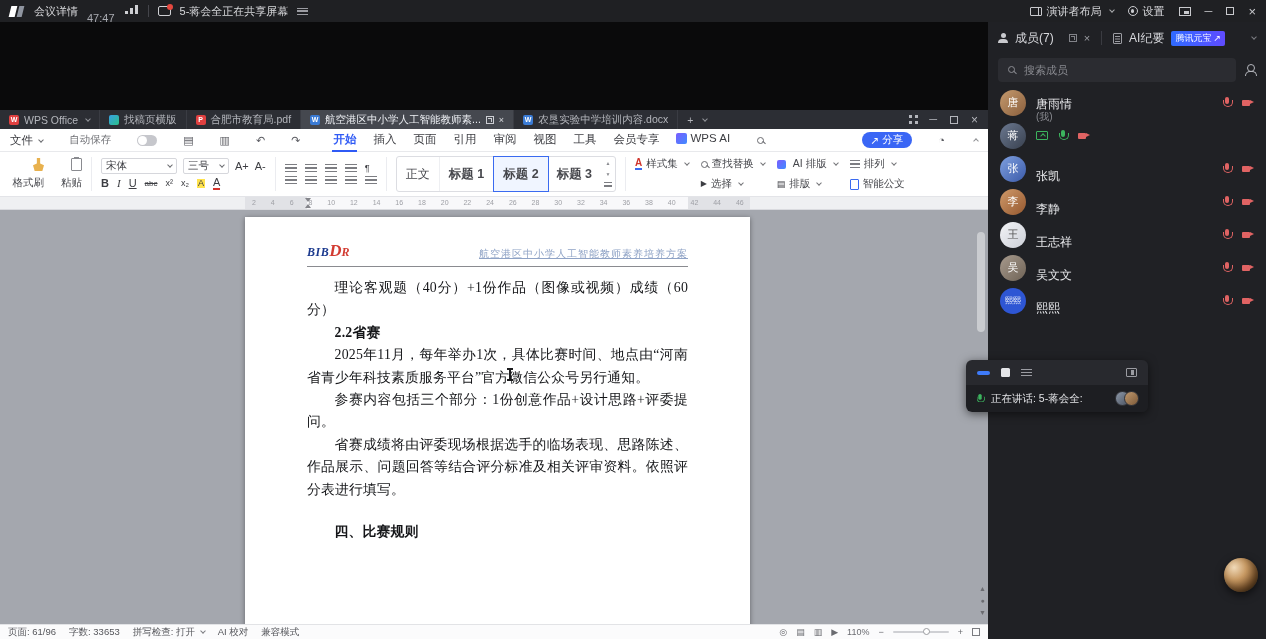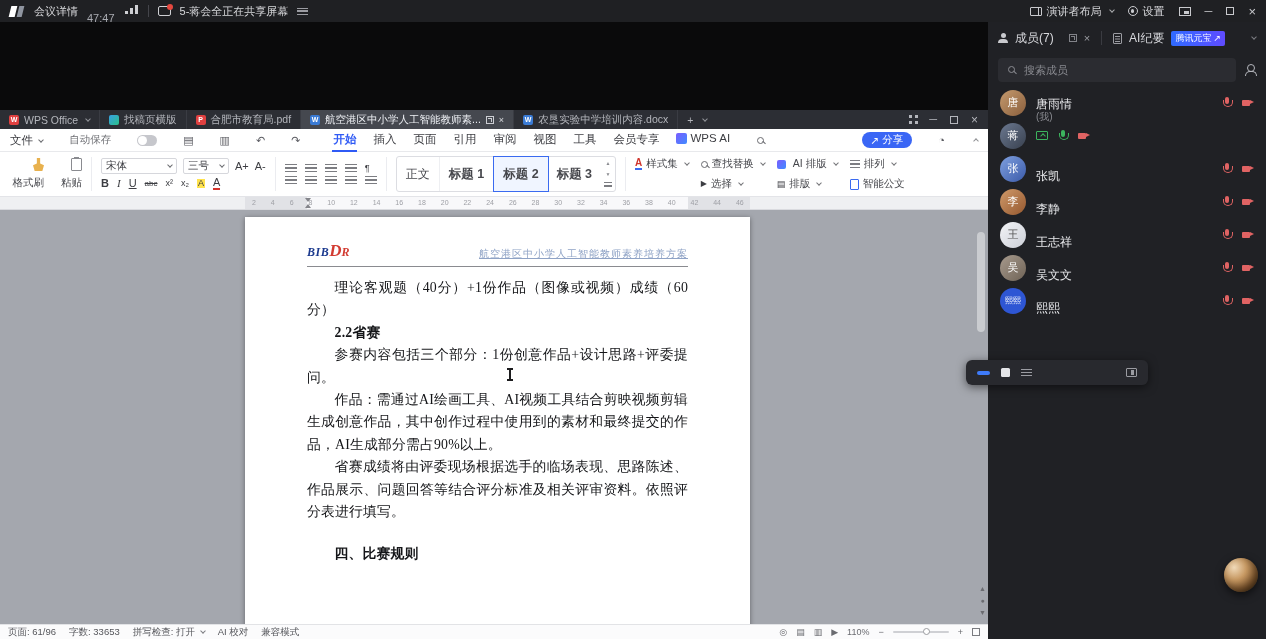--- a/index.html
+++ b/index.html
@@ -431,22 +431,22 @@
       <div class="page">
         <div class="doc-header">
           <span>
             <span class="lg1">BIB</span><span class="lg2">D</span><span class="lg3">R</span>
           </span>
           <span class="doc-header-title">航空港区中小学人工智能教师素养培养方案</span>
         </div>
         <div class="doc-body">
           <p class="ind">理论客观题（40分）+1份作品（图像或视频）成绩（60分）</p>
           <p class="ind b">2.2省赛</p>
+          <p class="ind">2025年11月，每年举办1次，具体比赛时间、地点由“河南省青少年科技素质服务平台”官方微信公众号另行通知。</p>
           <p class="ind">参赛内容包括三个部分：1份创意作品+设计思路+评委提问。</p>
-          <p class="ind">作品：需通过AI绘画工具、AI视频工具结合剪映视频剪辑生成创意作品，其中创作过程中使用到的素材和最终提交的作品，AI生成部分需占90%以上。</p>
           <p class="ind">省赛成绩将由评委现场根据选手的临场表现、思路陈述、作品展示、问题回答等结合评分标准及相关评审资料。依照评分表进行填写。</p>
           <p class="ind b heading">四、比赛规则</p>
 
         </div>
       </div>
       <span class="vscroll-thumb"></span>
       <span class="doc-nav">
         <span>▲</span>
         <span>●</span>
         <span>▼</span>
@@ -578,17 +578,25 @@
     </div>
   </aside>
 
   <div class="float-panel">
     <div class="fp-top">
       <span class="fp-dash"></span>
       <span class="fp-square"></span>
       <span class="ic-hlines"></span>
       <span class="ic-cols" style="margin-left:auto;"></span>
     </div>
+    <div class="fp-bottom">
+      <i class="ic-mic grn" style="transform:scale(.85);"></i>
+      <span>正在讲话: 5-蒋会全:</span>
+      <span style="display:flex;margin-left:auto;">
+        <span class="fp-av fp-av1"></span>
+        <span class="fp-av fp-av2"></span>
+      </span>
+    </div>
   </div>
 
   <div class="float-ball"></div>
 
 </div>
 
 </body></html>

